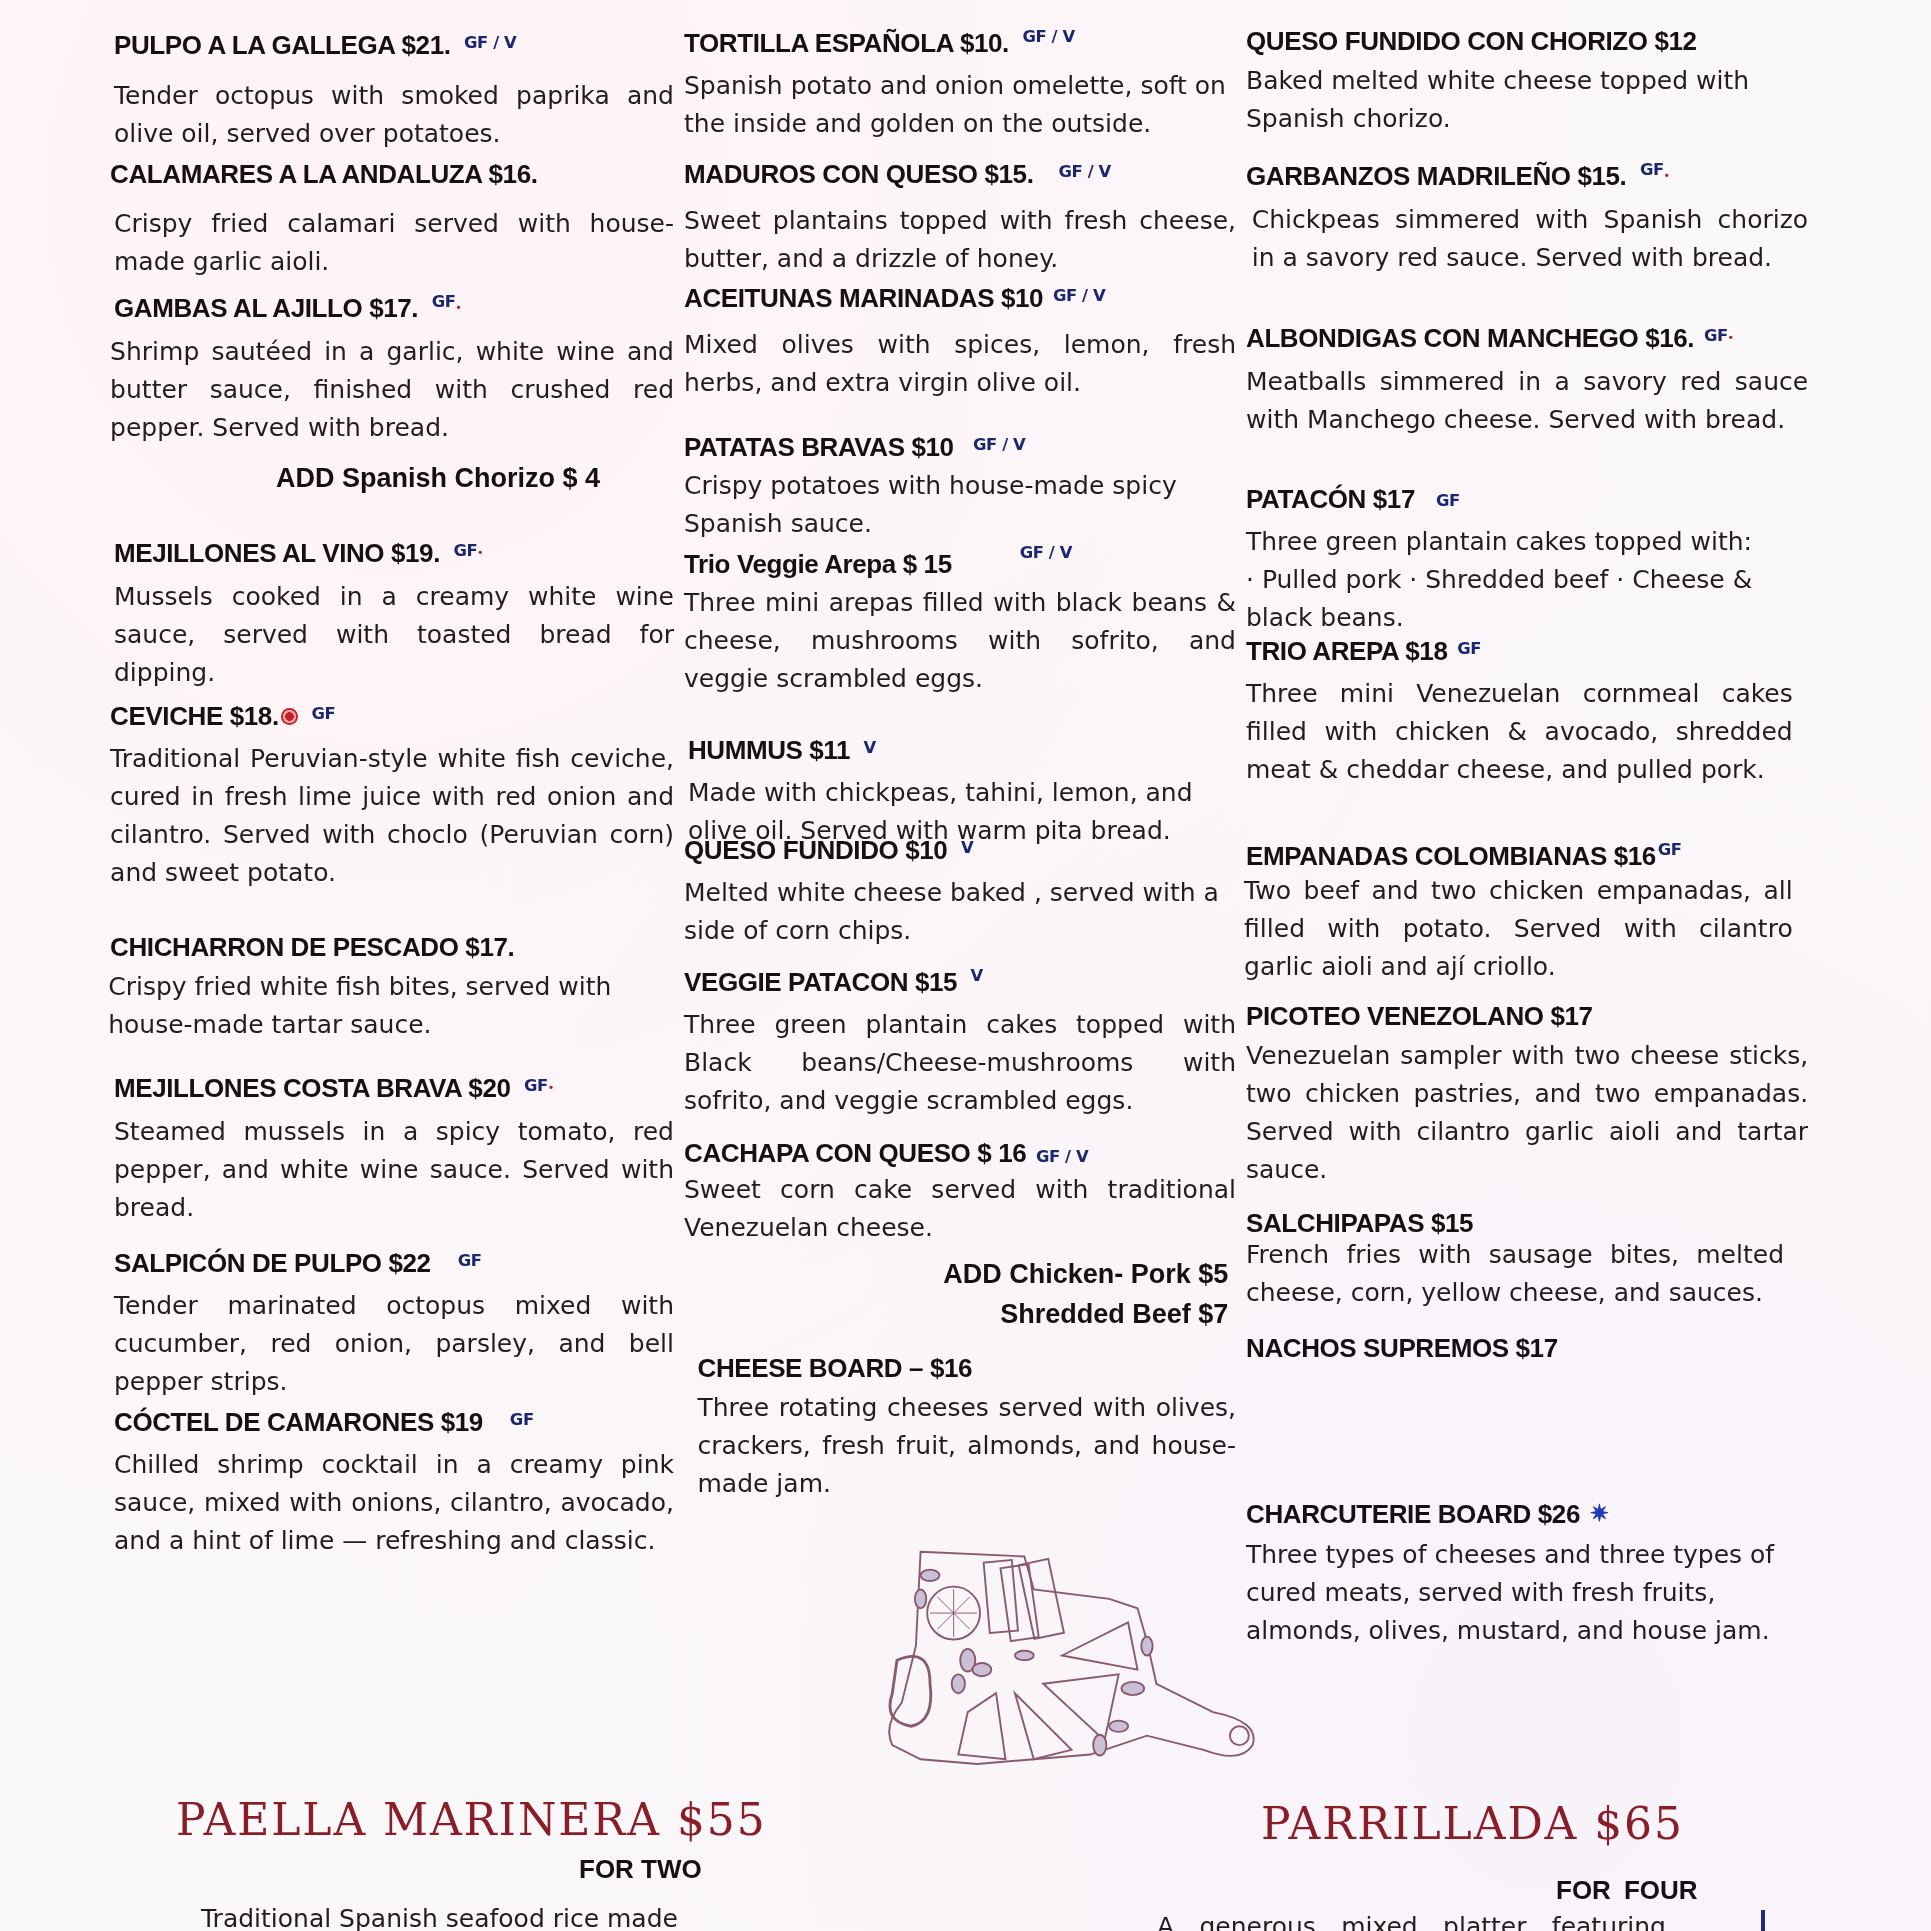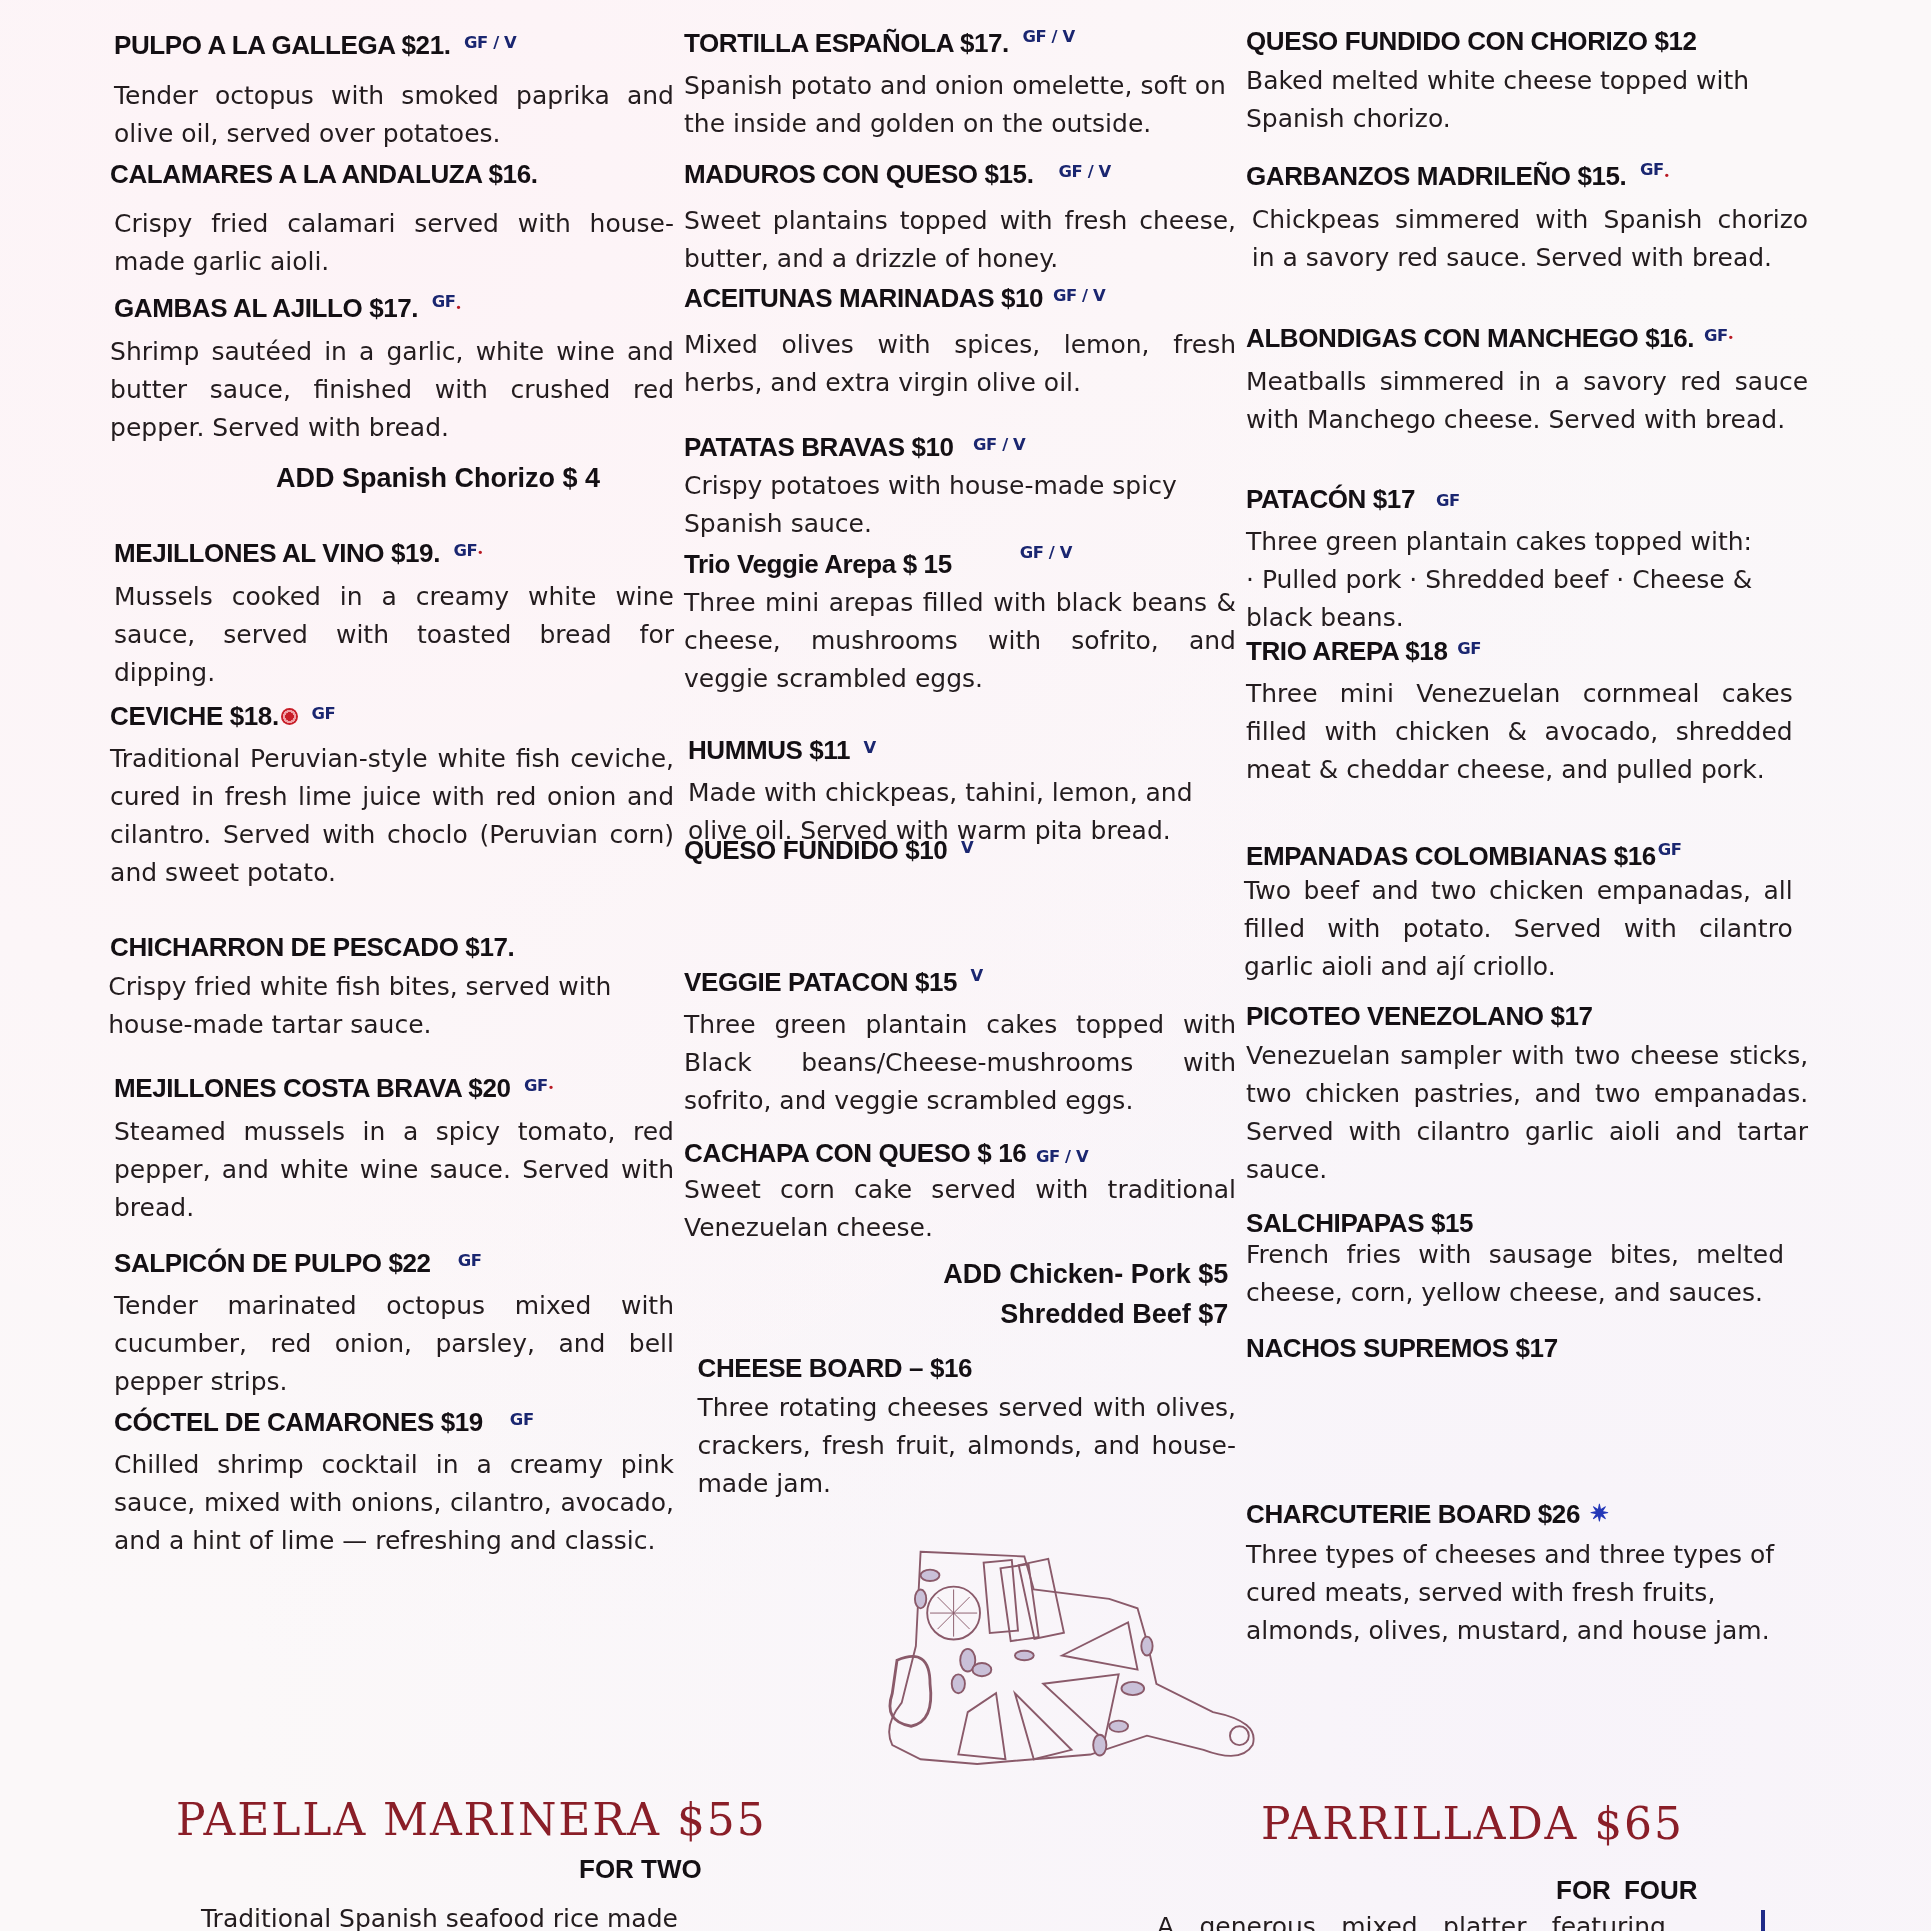--- a/index.html
+++ b/index.html
@@ -101,21 +101,21 @@
       <div class="desc">Tender marinated octopus mixed with cucumber, red onion, parsley, and bell pepper strips.</div>
     </div>
     <div class="item" style="top:1406px">
       <div class="item-title"><span>CÓCTEL DE CAMARONES $19</span><span class="tag" style="margin-left:27px">GF</span></div>
       <div class="desc">Chilled shrimp cocktail in a creamy pink sauce, mixed with onions, cilantro, avocado, and a hint of lime — refreshing and classic.</div>
     </div>
   </div>
 
   <div class="col col-mid">
     <div class="item" style="top:27px">
-      <div class="item-title"><span>TORTILLA ESPAÑOLA  $17.</span><span class="tag sup">GF / V</span></div>
+      <div class="item-title"><span>TORTILLA ESPAÑOLA  $10.</span><span class="tag sup">GF / V</span></div>
       <div class="desc left">Spanish potato and onion omelette, soft on the inside and golden on the outside.</div>
     </div>
     <div class="item" style="top:158px">
       <div class="item-title"><span>MADUROS CON QUESO $15.</span><span class="tag" style="margin-left:25px">GF / V</span></div>
       <div class="desc" style="margin-top:7.7px">Sweet plantains topped with fresh cheese, butter, and a drizzle of honey.</div>
     </div>
     <div class="item" style="top:282px">
       <div class="item-title"><span>ACEITUNAS MARINADAS $10</span><span class="tag" style="margin-left:9.7px">GF / V</span></div>
       <div class="desc" style="margin-top:7.7px">Mixed olives with spices, lemon, fresh herbs, and extra virgin olive oil.</div>
     </div>
@@ -126,20 +126,21 @@
     <div class="item" style="top:548px">
       <div class="item-title mixed"><span>Trio  Veggie Arepa $ 15</span><span class="tag sup" style="margin-left:68px;top:-15.4px">GF / V</span></div>
       <div class="desc" style="margin-top:0">Three mini arepas filled with black beans &amp; cheese, mushrooms with sofrito, and veggie scrambled eggs.</div>
     </div>
     <div class="item" style="top:734px">
       <div class="item-title" style="margin-left:3.9px"><span>HUMMUS $11</span><span class="tag">V</span></div>
       <div class="desc left" style="margin-left:3.9px">Made with chickpeas, tahini, lemon, and olive oil. Served with warm pita bread.</div>
     </div>
     <div class="item" style="top:834px">
       <div class="item-title"><span>QUESO FUNDIDO $10</span><span class="tag">V</span></div>
+      <div class="desc left">Melted white cheese baked , served with a side of corn chips.</div>
     </div>
     <div class="item" style="top:966px">
       <div class="item-title"><span>VEGGIE PATACON $15</span><span class="tag sup">V</span></div>
       <div class="desc">Three green plantain cakes topped with Black beans/Cheese-mushrooms with sofrito, and veggie scrambled eggs.</div>
     </div>
     <div class="item" style="top:1137px">
       <div class="item-title"><span>CACHAPA CON QUESO  $ 16</span><span class="tag" style="margin-left:9.7px;top:0">GF / V</span></div>
       <div class="desc" style="margin-top:-1.9px">Sweet corn cake served with traditional Venezuelan cheese.</div>
     </div>
     <div class="addon" style="right:7.7px;top:1259px;text-align:right">ADD Chicken- Pork $5</div>

